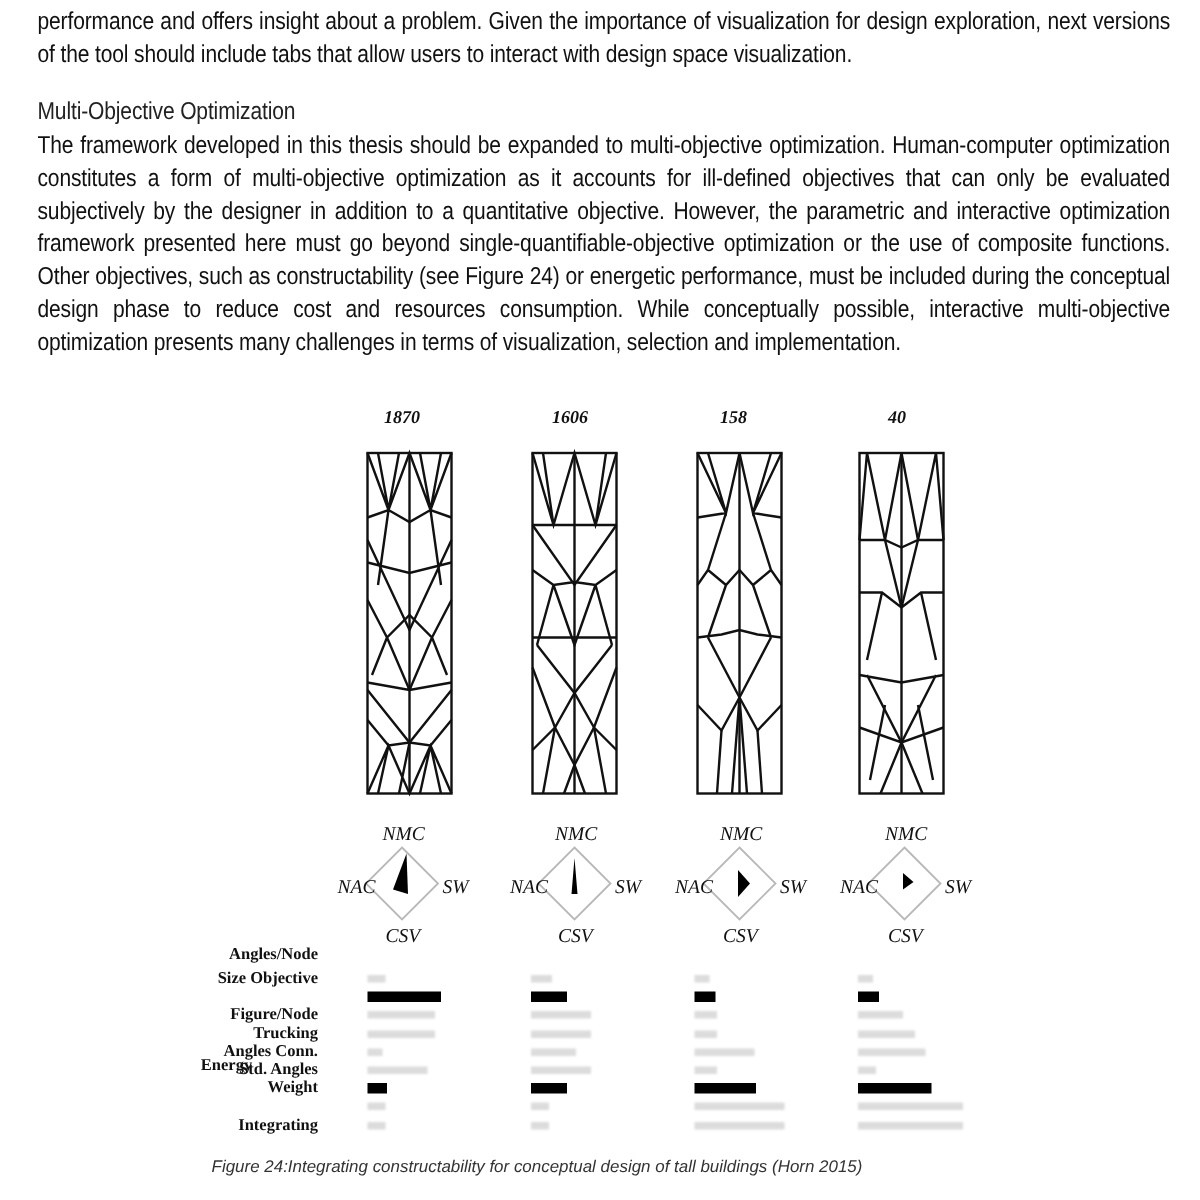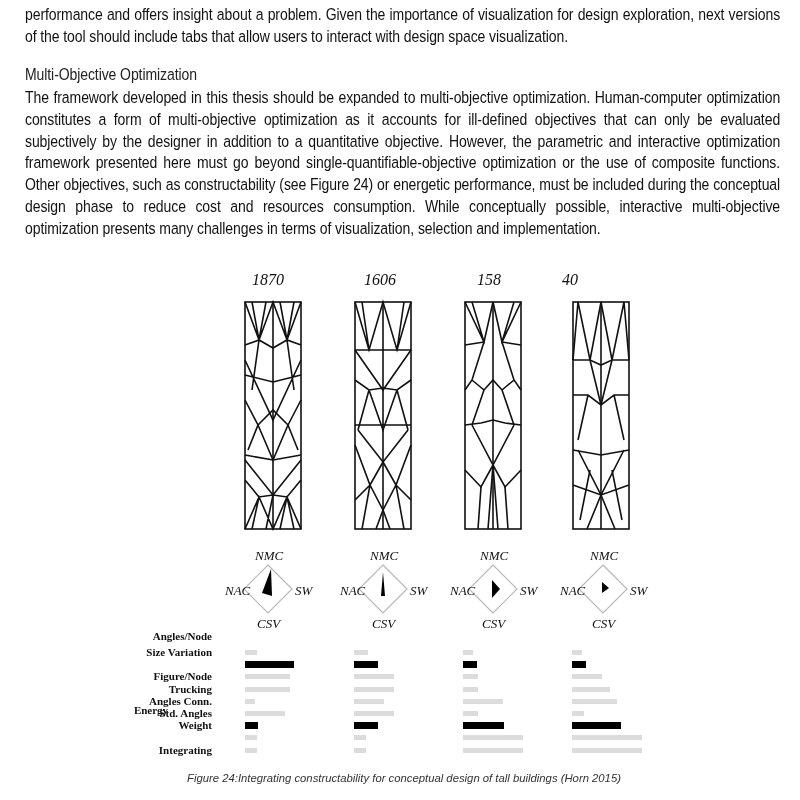--- a/index.html
+++ b/index.html
@@ -7,44 +7,44 @@
   .body-text {
     position:absolute; left:25px; width:755px;
     font-family:"Liberation Sans", sans-serif; font-size:16.3px; line-height:21.8px;
     transform:scaleX(0.86); transform-origin:left top; letter-spacing:-0.1px;
   }
   .body-text p { margin:0; text-align:justify; width:878px; }
   #para1 { top:4px; }
   #heading { top:64px; color:#222; }
   #para2 { top:87px; }
   .figure { position:absolute; left:0; top:0; width:800px; height:800px; }
-  .tower-title { position:absolute; top:271px; font-family:"Liberation Serif", serif; font-style:italic; font-weight:normal; font-size:16px; width:80px; text-align:center; }
+  .tower-title { position:absolute; top:271px; font-family:"Liberation Serif", serif; font-style:italic; font-weight:bold; font-size:12px; width:80px; text-align:center; }
   svg.towers { position:absolute; left:0; top:0; }
   .radar-label { position:absolute; font-family:"Liberation Serif", serif; font-style:italic; font-size:13px; }
   .metric-label { position:absolute; left:90px; width:122px; text-align:right; font-family:"Liberation Serif", serif; font-weight:bold; font-size:11px; line-height:12.2px; }
   .bar { position:absolute; height:7px; background:#000; }
   .bar.faint { background:#dcdcdc; filter:blur(0.6px); height:5px; }
-  .caption { position:absolute; top:772px; left:0; width:716px; text-align:center; font-family:"Liberation Sans", sans-serif; font-style:italic; font-size:11.3px; color:#333;margin-left:46px; }
+  .caption { position:absolute; top:772px; left:0; width:716px; text-align:center; font-family:"Liberation Sans", sans-serif; font-style:italic; font-size:11.3px; color:#333; }
 </style>
 </head>
 <body>
 
 <div class="body-text" id="para1">
     <p>performance and offers insight about a problem. Given the importance of visualization for design exploration, next versions of the tool should include tabs that allow users to interact with design space visualization.</p>
   </div>
 <div class="body-text" id="heading">Multi-Objective Optimization</div>
 <div class="body-text" id="para2">
     <p>The framework developed in this thesis should be expanded to multi-objective optimization. Human-computer optimization constitutes a form of multi-objective optimization as it accounts for ill-defined objectives that can only be evaluated subjectively by the designer in addition to a quantitative objective. However, the parametric and interactive optimization framework presented here must go beyond single-quantifiable-objective optimization or the use of composite functions. Other objectives, such as constructability (see Figure 24) or energetic performance, must be included during the conceptual design phase to reduce cost and resources consumption.  While conceptually possible, interactive multi-objective optimization presents many challenges in terms of visualization, selection and implementation.</p>
   </div>
 
 <div class="figure">
   <div class="tower-title" style="left:228px">1870</div>
   <div class="tower-title" style="left:340px">1606</div>
   <div class="tower-title" style="left:449px">158</div>
-  <div class="tower-title" style="left:530px">40</div>
+  <div class="tower-title" style="left:558px">40</div>
 
   <svg class="towers" width="800" height="800">
     <g id="t1" stroke="#111" stroke-width="1.6" fill="none">
       <rect x="245" y="302" width="56" height="227"></rect>
       <line x1="273" y1="302" x2="273" y2="529"></line>
       <path d="M245 302 L259 340 L273 302 L287 340 L301 302 M252 302 L259 340 M266 302 L259 340 M280 302 L287 340 M294 302 L287 340"></path>
       <path d="M245 345 L259 340 L273 348 L287 340 L301 345 M245 375 L273 382 L301 375 M259 340 L252 390 M287 340 L294 390 M245 360 L273 420 L301 360"></path>
       <path d="M245 400 L258 425 L273 410 L288 425 L301 400 M258 425 L248 450 M288 425 L298 450 M245 455 L273 460 L301 455 M258 425 L273 460 L288 425"></path>
       <path d="M245 480 L259 497 L273 495 L287 497 L301 480 M245 529 L259 497 L273 529 L287 497 L301 529 M252 529 L259 497 M266 529 L273 495 M280 529 L287 497 M294 529 L287 497 M245 460 L273 495 L301 460"></path>
     </g>
@@ -106,21 +106,21 @@
       <div class="radar-label" style="left: 450px; top: 583px;">NAC</div>
       <div class="radar-label" style="left: 520px; top: 583px;">SW</div>
       <div class="radar-label" style="left: 482px; top: 616px;">CSV</div>
       <div class="radar-label" style="left: 590px; top: 548px;">NMC</div>
       <div class="radar-label" style="left: 560px; top: 583px;">NAC</div>
       <div class="radar-label" style="left: 630px; top: 583px;">SW</div>
       <div class="radar-label" style="left: 592px; top: 616px;">CSV</div>
     </div>
 
   <div id="metric-labels">
-      <div class="metric-label" style="top: 646px;">Size Variation</div>
+      <div class="metric-label" style="top: 646px;">Size Objective</div>
       <div class="metric-label" style="top: 630px;">Angles/Node</div>
       <div class="metric-label" style="top: 670.4px;">Figure/Node</div>
       <div class="metric-label" style="top: 682.6px;">Trucking</div>
       <div class="metric-label" style="top: 694.8px;">Angles Conn.</div>
       <div class="metric-label" style="top: 707px;">Std. Angles</div>
       <div class="metric-label" style="top: 719.2px;">Weight</div>
       <div class="metric-label" style="top: 704px; text-align: center;">Energy</div>
       <div class="metric-label" style="top: 743.6px;">Integrating</div>
     </div>
   <div id="bars">

